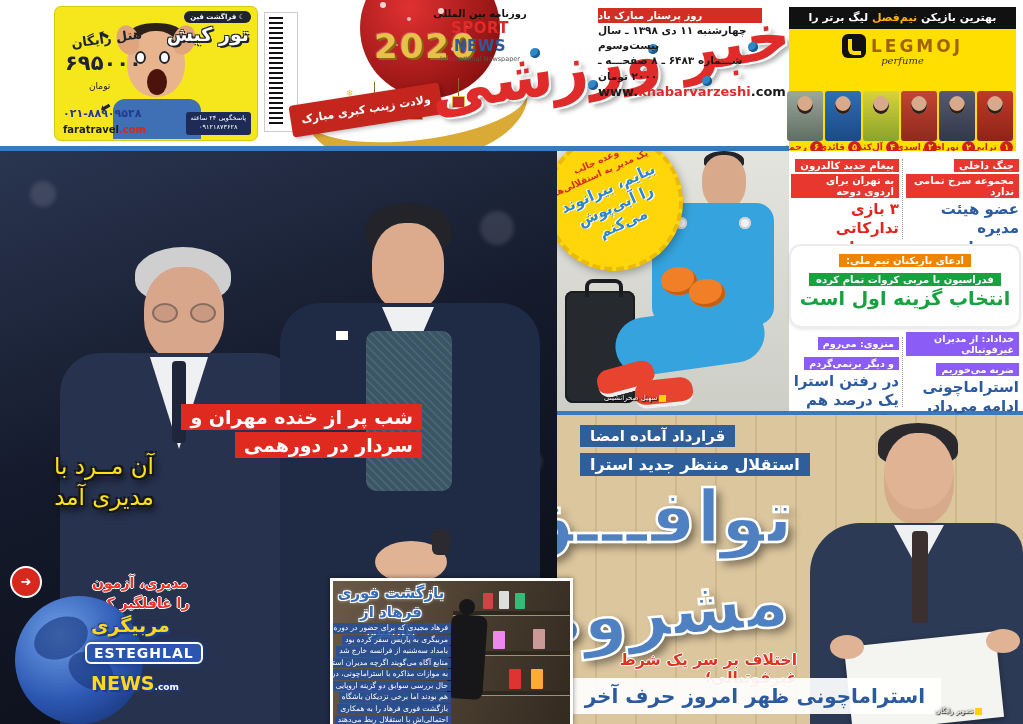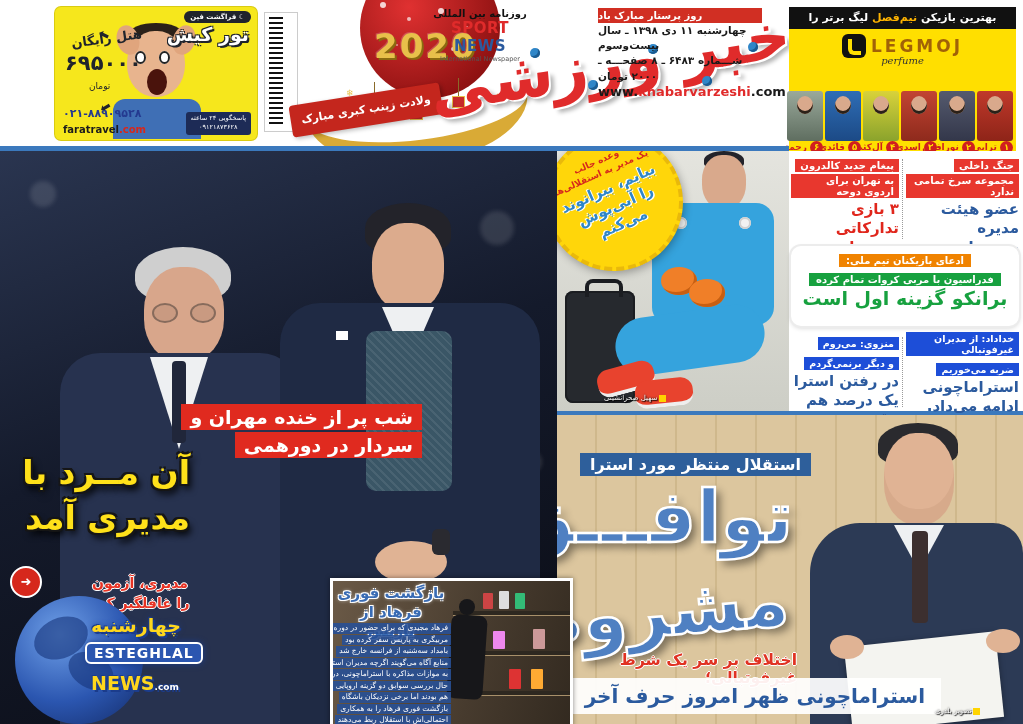--- a/index.html
+++ b/index.html
@@ -106,21 +106,21 @@
   .hair-gray{background:#cfcfcf;border-radius:50% 50% 40% 40%;}
   .hair-dark{background:#23232a;border-radius:50% 50% 30% 30%;}
   .face{background:#d8a68b;border-radius:45%;}
   .suit{border-radius:40px 40px 0 0;}
   .shirt-wedge{background:#eef0f2;clip-path:polygon(0 0,100% 0,50% 100%);}
   .tie{background:#20263a;border-radius:4px;}
   .spec{width:22px;height:16px;border:2px solid #2226;border-radius:50%;background:#0001;}
   .vest{background:#3a5666;background-image:repeating-linear-gradient(45deg,#ffffff14 0 2px,transparent 2px 6px);}
   .tag-strip{display:block;width:fit-content;background:#e02a1f;color:#fff;font-size:19px;
         font-weight:bold;padding:2px 9px;margin-bottom:2px;}
-  .dh-headline{font-size:33px;font-weight:bold;color:#ffe11a;line-height:1.35;
+  .dh-headline{font-size:23px;font-weight:normal;color:#ffe11a;line-height:1.35;text-align:center;
         text-shadow:-2px 2px 0 #161616,2px 2px 0 #161616,2px -2px 0 #161616,-2px -2px 0 #161616,3px 5px 7px #000;}
   .dh-sub{font-size:14px;font-weight:bold;color:#e83324;text-align:center;line-height:1.4;
         text-shadow:-1px 0 #fff,1px 0 #fff,0 1px #fff,0 -1px #fff;}
   .play-btn{left:10px;top:415px;width:28px;height:28px;border-radius:50%;background:#d6281c;
         border:2px solid #fff;color:#fff;text-align:center;line-height:28px;font-size:13px;font-weight:bold;}
   
   .wm-ball{left:0;top:8px;width:128px;height:128px;border-radius:50%;
         background:radial-gradient(circle at 35% 30%,#6fa0e8,#2b56b0 55%,#132a66);}
   .wm-swirl{border-radius:50%;background:#16337a99;}
   .wm-fa{left:76px;top:26px;font-size:19px;font-weight:bold;color:#ffd71c;
@@ -151,21 +151,21 @@
   .stk-s{font-size:9px;font-weight:bold;color:#d6281c;line-height:1.3;}
   .stk-m{font-size:15px;font-weight:bold;color:#2f86c8;line-height:1.25;padding:2px 10px;
         text-shadow:1px 1px 0 #fff,-1px -1px 0 #fff;}
   .credit{font-size:7px;color:#fff;text-shadow:0 0 2px #000,1px 1px 1px #000;white-space:nowrap;}
   .credit .sq{display:inline-block;width:7px;height:7px;background:#ffd400;vertical-align:middle;margin-left:2px;}
   
   .news{left:789px;top:151px;width:234px;height:260px;background:#fff;}
   .cell{position:absolute;direction:rtl;text-align:right;}
   .tag{display:inline-block;background:#e8372e;color:#fff;font-size:10px;font-weight:bold;
         padding:1px 5px;margin-bottom:2px;}
-  .tag-b{background:#1d4ed8;font-size:9.5px;}
+  .tag-b{background:#8b5cf6;font-size:9.5px;}
   .hl{font-size:15px;font-weight:bold;line-height:1.25;}
   .hl-blue{color:#2b5a9e;} .hl-red{color:#e0261c;}
   .vdiv{border-left:1px dotted #9a9a9a;}
   .gbox{left:2px;top:95px;width:228px;height:80px;background:#fff;border-radius:10px;
         box-shadow:0 0 0 2px #ececec,0 2px 5px rgba(0,0,0,.18);text-align:center;padding-top:3px;box-sizing:border-box;}
   .tag-o{display:inline-block;background:#f08300;color:#fff;font-size:10px;font-weight:bold;padding:1px 7px;}
   .tag-g{display:inline-block;background:#17a13f;color:#fff;font-size:10px;font-weight:bold;padding:1px 7px;margin-top:1px;}
   .hl-green{font-size:19px;font-weight:bold;color:#17a13f;line-height:1.2;}
   
   .agree{left:557px;top:415px;width:466px;height:309px;overflow:hidden;
@@ -364,21 +364,21 @@
     <div class="abs dh-sub rtl" style="left:82px;top:423px;width:116px;">
       <div>مدیری، آزمون</div>
       <div>را غافلگیر کرد</div>
     </div>
     <div class="abs play-btn">➜</div>
 
     <div class="abs" style="left:15px;top:437px;width:240px;height:136px;">
       <div class="abs wm-ball"></div>
       <div class="abs wm-swirl" style="left:18px;top:30px;width:56px;height:40px;transform:rotate(-24deg);"></div>
       <div class="abs wm-swirl" style="left:52px;top:66px;width:48px;height:34px;transform:rotate(30deg);"></div>
-      <div class="abs wm-fa">چهارشنبه</div>
+      <div class="abs wm-fa">مربیگری</div>
       <div class="abs wm-pill ltr">ESTEGHLAL</div>
       <div class="abs wm-news ltr"><span>NEWS</span><span class="wm-com">.com</span></div>
     </div>
   </div>
 
   <div class="abs gk">
     <div class="abs case"></div>
     <div class="abs case-handle"></div>
     <div class="abs gk-hair"></div>
     <div class="abs gk-head"></div>
@@ -410,21 +410,21 @@
     <div class="cell" style="left:2px;top:3px;width:108px;">
       <span class="tag">پیغام جدید کالدرون</span><br>
       <span class="tag">به تهران برای اردوی دوحه</span>
       <div class="hl hl-red">۳ بازی تدارکاتی می‌خواهم، بدون عکاس و خبرنگار</div>
     </div>
 
     <div class="abs gbox rtl">
       <span class="tag-o">ادعای بازیکنان تیم ملی:</span><br>
       <span class="tag-g">فدراسیون با مربی کروات تمام کرده</span>
       <div class="hl-green">
-        <div>برانکو گزینه اول است</div>
+        <div>انتخاب گزینه اول است</div>
       </div>
     </div>
 
     <div class="cell" style="left:117px;top:181px;width:113px;">
       <span class="tag tag-b">خداداد: از مدیران غیرفوتبالی</span><br>
       <span class="tag tag-b">ضربه می‌خوریم</span>
       <div class="hl hl-blue">استراماچونی ادامه می‌داد. استقلال بخت اول قهرمانی بود</div>
     </div>
     <div class="abs vdiv" style="left:113px;top:186px;height:70px;"></div>
 
@@ -440,26 +440,27 @@
     <div class="abs" style="left:233px;top:8px;width:233px;height:301px;">
       <div class="abs hair-dark" style="left:88px;top:0;width:80px;height:42px;background:#2a2a2e;"></div>
       <div class="abs face" style="left:94px;top:10px;width:70px;height:92px;background:#e0b394;box-shadow:inset 0 -16px 0 #c69a7c55;"></div>
       <div class="abs suit" style="left:20px;top:100px;width:213px;height:201px;background:#2c3a55;border-radius:50px 30px 0 0;"></div>
       <div class="abs shirt-wedge" style="left:104px;top:102px;width:50px;height:46px;"></div>
       <div class="abs tie" style="left:122px;top:108px;width:16px;height:92px;background:#3c2f2f;"></div>
       <div class="abs paper" style="left:58px;top:216px;width:152px;height:86px;"></div>
       <div class="abs hand" style="left:40px;top:212px;width:34px;height:24px;"></div>
       <div class="abs hand" style="left:196px;top:206px;width:34px;height:24px;"></div>
     </div>
-    <div class="abs ag-tag" style="left:23px;top:38px;font-size:16px;">استقلال منتظر مورد استرا</div>
+    <div class="abs ag-tag" style="left:23px;top:10px;font-size:15px;">قرارداد آماده امضا</div>
+    <div class="abs ag-tag" style="left:23px;top:38px;font-size:16px;">استقلال منتظر جدید استرا</div>
     <div class="abs ag-h rtl" style="left:18px;top:60px;width:218px;font-size:72px;">توافـــق</div>
     <div class="abs ag-h rtl" style="left:14px;top:152px;width:218px;font-size:72px;transform:rotate(-5deg);">مشروط</div>
     <div class="abs ag-red" style="left:24px;top:236px;width:216px;">اختلاف بر سر یک شرط غیرفوتبالی؛</div>
     <div class="abs ag-strip" style="left:0;top:263px;width:352px;height:36px;">استراماچونی ظهر امروز حرف آخر را می‌زند</div>
-    <div class="abs credit rtl" style="left:378px;top:292px;"><span class="sq"></span><span>تصویر بلدری</span></div>
+    <div class="abs credit rtl" style="left:378px;top:292px;"><span class="sq"></span><span>تصویر رایگان</span></div>
   </div>
 
   <div class="abs farhad">
     <div class="abs shelf" style="left:120px;top:30px;width:117px;height:4px;"></div>
     <div class="abs shelf" style="left:120px;top:70px;width:117px;height:4px;"></div>
     <div class="abs shelf" style="left:120px;top:110px;width:117px;height:4px;"></div>
     <div class="abs prod" style="left:150px;top:12px;width:10px;height:16px;background:#c44;"></div>
     <div class="abs prod" style="left:166px;top:10px;width:10px;height:18px;background:#ddd;"></div>
     <div class="abs prod" style="left:182px;top:12px;width:10px;height:16px;background:#3b7;"></div>
     <div class="abs prod" style="left:200px;top:48px;width:12px;height:20px;background:#c99;"></div>

